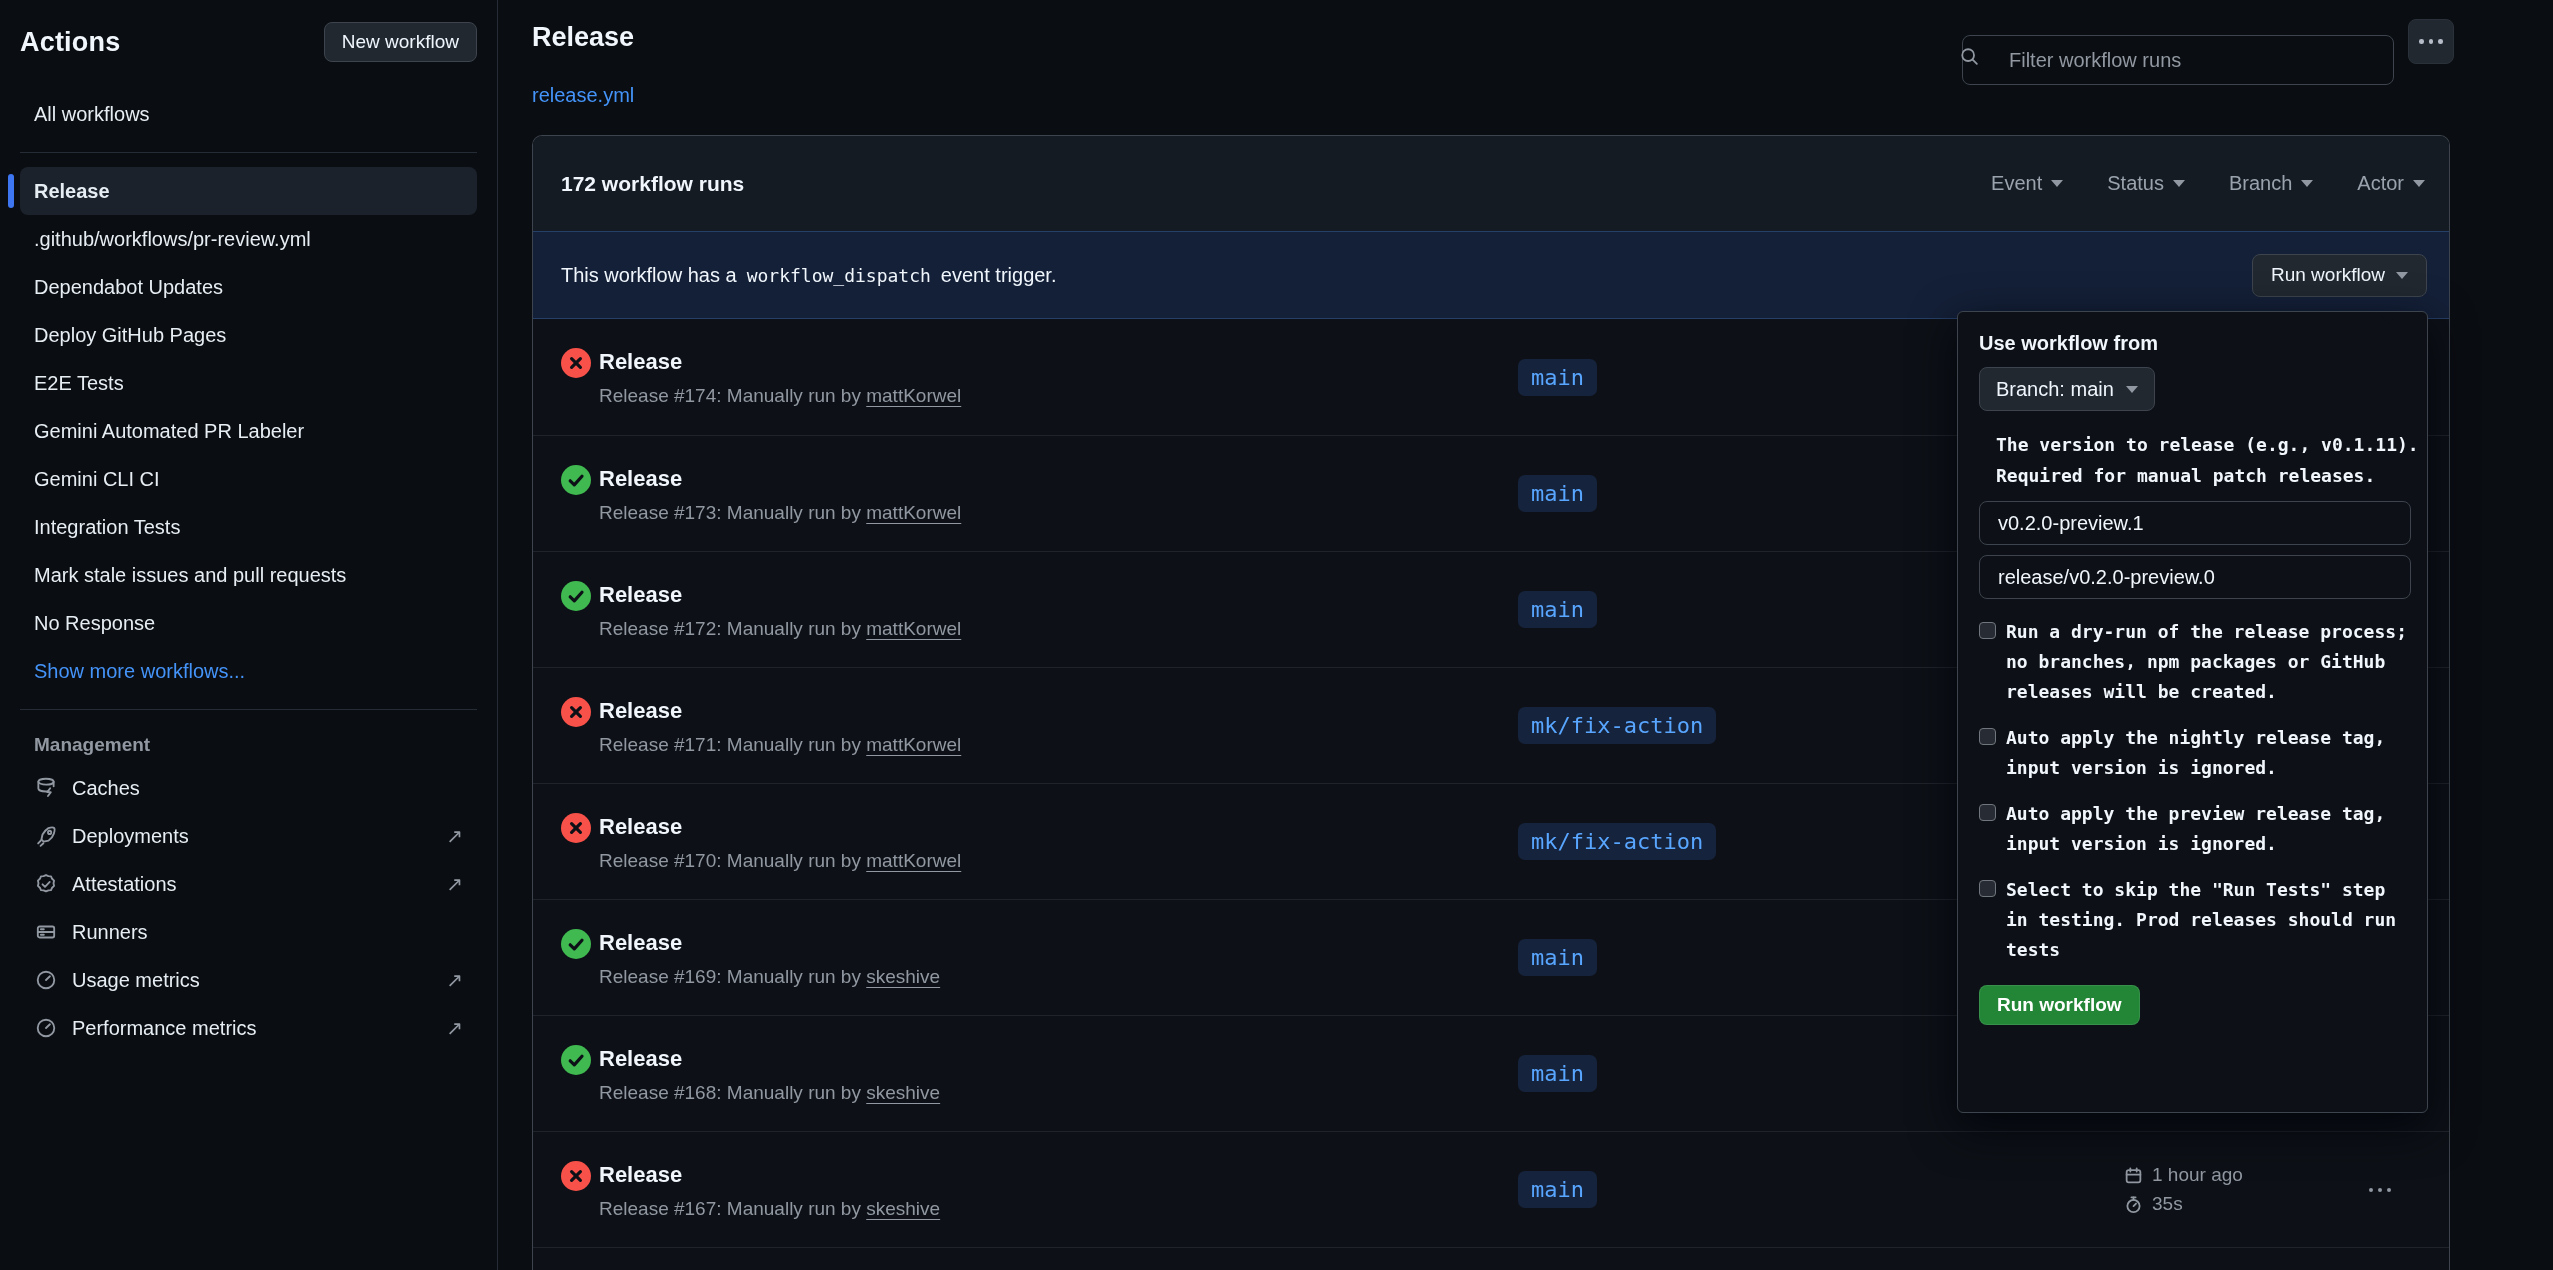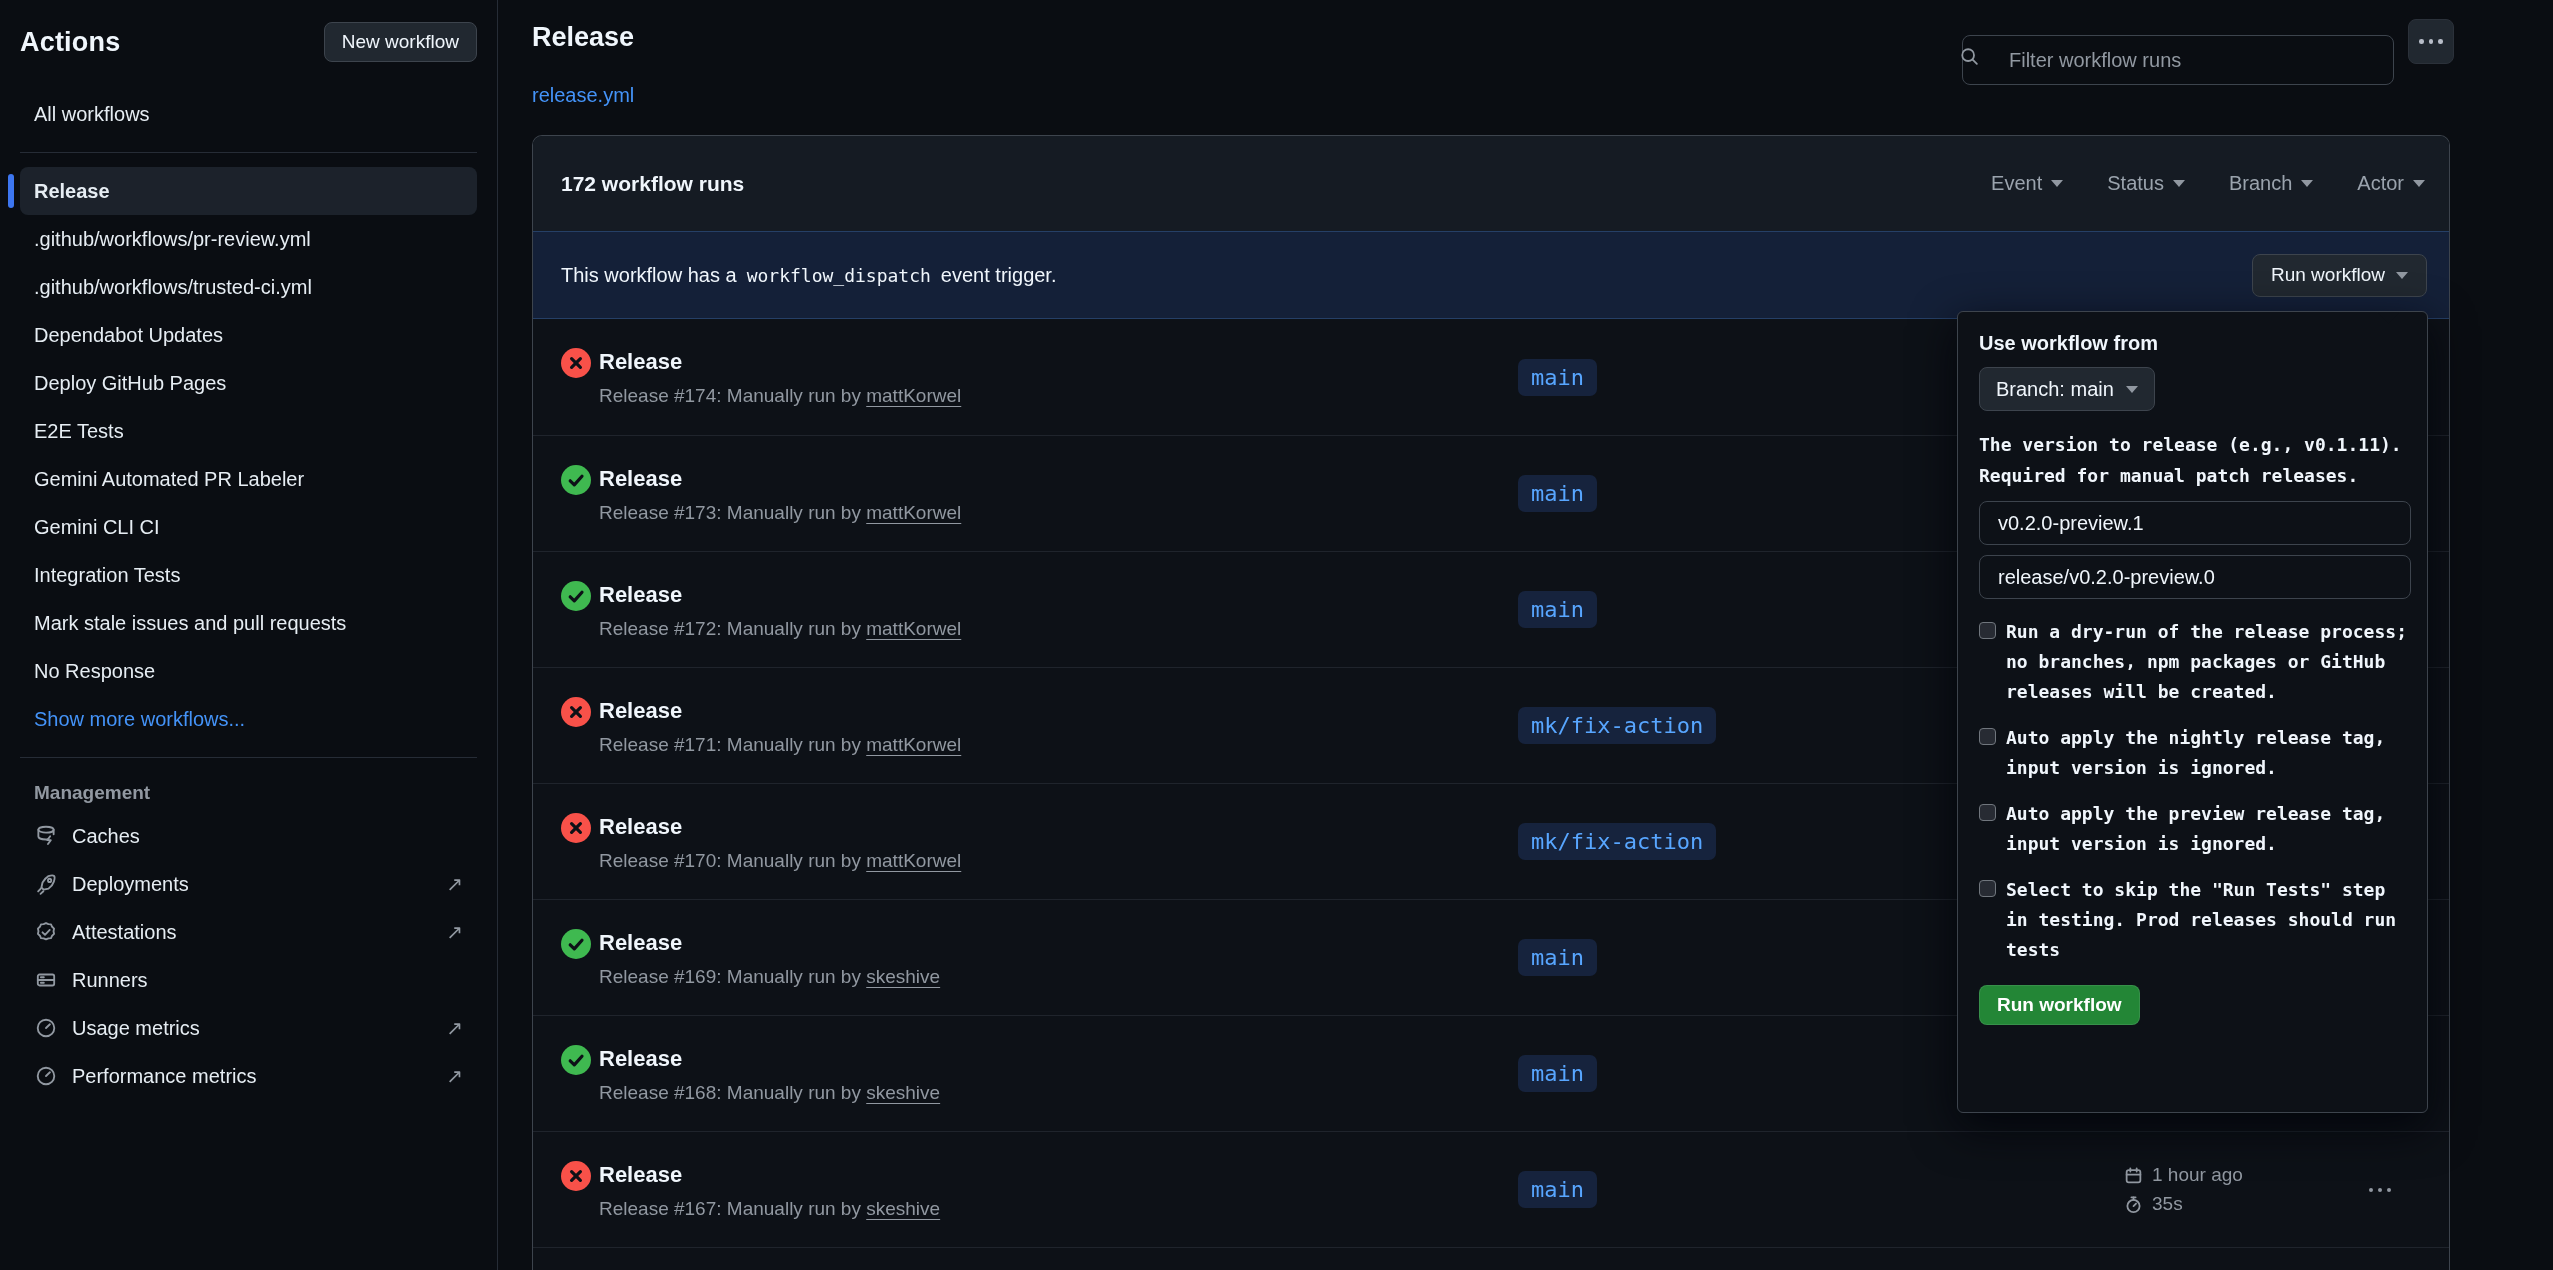--- a/index.html
+++ b/index.html
@@ -122,21 +122,21 @@
   .popup::before {
     content:""; position:absolute; top:-9px; right:30px; width:16px; height:16px;
     background:#0d1117; border-left:1px solid #3d444d; border-top:1px solid #3d444d;
     transform:rotate(45deg);
   }
   .popup-title { font-size:20px; font-weight:700; }
   .branch-select-btn { margin-top:12px; height:44px; padding:0 16px; gap:12px; font-size:20px; }
   .fld-label {
     margin-top:18px; width:440px;
     font-family:"DejaVu Sans Mono", monospace; font-size:18px; font-weight:700;
-    line-height:31px; color:#f0f6fc;
+    line-height:31px; color:#f0f6fc;margin-left:17px;
   }
   .req-mark { color:#f85149; }
   .fld-input {
     margin-top:10px; width:432px; height:44px; background:#0d1117;
     border:1px solid #3d444d; border-radius:8px; color:#f0f6fc; font-size:20px;
     padding:0 16px 0 18px; outline:none; font-family:"Liberation Sans", sans-serif;
   }
   .cb-group { margin-top:18px; }
   .cb-row { display:flex; align-items:flex-start; margin-bottom:16px; }
   .cb-box {
@@ -160,21 +160,20 @@
 <aside class="sidebar">
   <div class="sb-head">
     <div class="sb-title">Actions</div>
     <button class="btn new-wf-btn">New workflow</button>
   </div>
   <nav class="sb-nav">
     <div class="sb-item">All workflows</div>
     <hr class="sb-divider">
     <div class="sb-item selected">Release</div>
     <div class="sb-item">.github/workflows/pr-review.yml</div>
-    <div class="sb-item">.github/workflows/trusted-ci.yml</div>
     <div class="sb-item">Dependabot Updates</div>
     <div class="sb-item">Deploy GitHub Pages</div>
     <div class="sb-item">E2E Tests</div>
     <div class="sb-item">Gemini Automated PR Labeler</div>
     <div class="sb-item">Gemini CLI CI</div>
     <div class="sb-item">Integration Tests</div>
     <div class="sb-item">Mark stale issues and pull requests</div>
     <div class="sb-item">No Response</div>
     <div class="sb-item link">Show more workflows...</div>
     <hr class="sb-divider">

